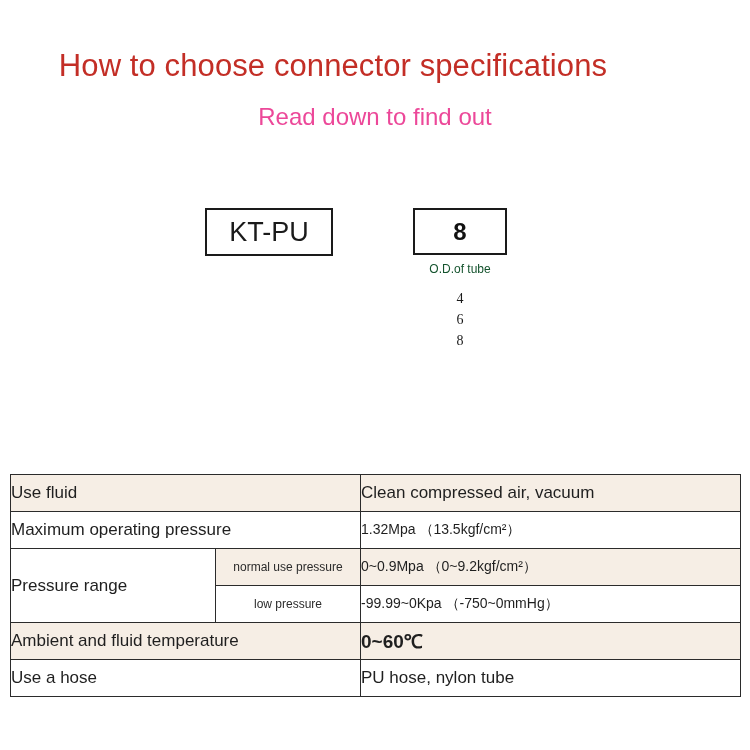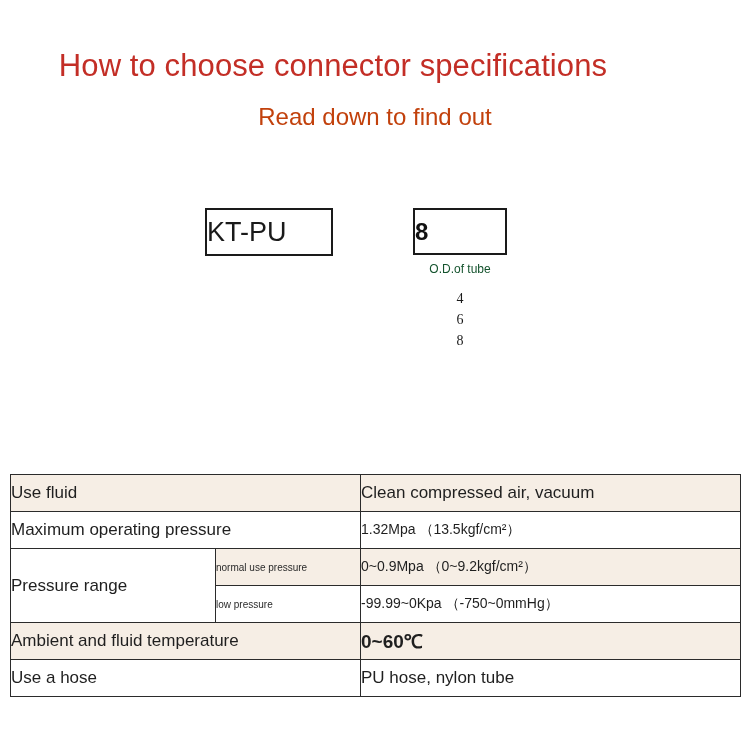--- a/index.html
+++ b/index.html
@@ -31,33 +31,34 @@
     white-space: nowrap;
   }
   .page-subtitle {
     position: absolute;
     left: 0;
     top: 100px;
     width: 750px;
     text-align: center;
     font-size: 24px;
     font-weight: 400;
-    color: #c2410c;
+    color: #ec4899;
     line-height: 34px;
     white-space: nowrap;
   }
 
   
   .code-box {
     position: absolute;
     border: 2px solid #1a1a1a;
     background: #ffffff;
     box-sizing: border-box;
     display: flex;
     align-items: center;
+    justify-content: center;
   }
   #series-box {
     left: 205px;
     top: 208px;
     width: 128px;
     height: 48px;
   }
   #series-box .code-text {
     font-size: 27px;
     font-weight: 400;
@@ -119,22 +120,23 @@
     vertical-align: middle;
   }
   td.label-cell {
     font-size: 17px;
     color: #1f1f1f;
     padding-left: 10px;
     height: 36px;
     text-align: left;
   }
   td.sub-label-cell {
-    font-size: 10px;
+    font-size: 12px;
     color: #2b2b2b;
+    text-align: center;
     height: 36px;
   }
   td.value-cell {
     font-size: 17px;
     color: #1f1f1f;
     text-align: left;
     height: 36px;
   }
   td.value-cell.small {
     font-size: 14px;

